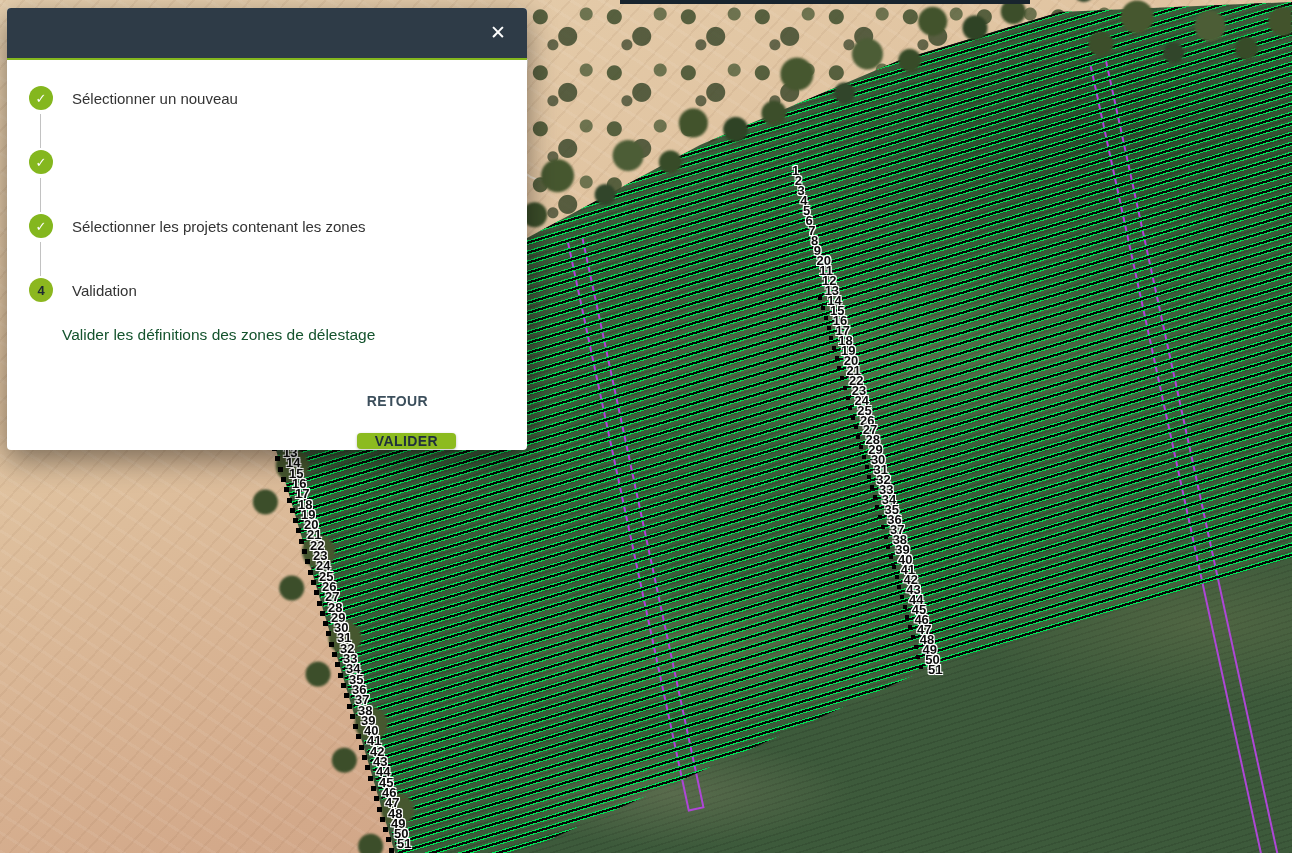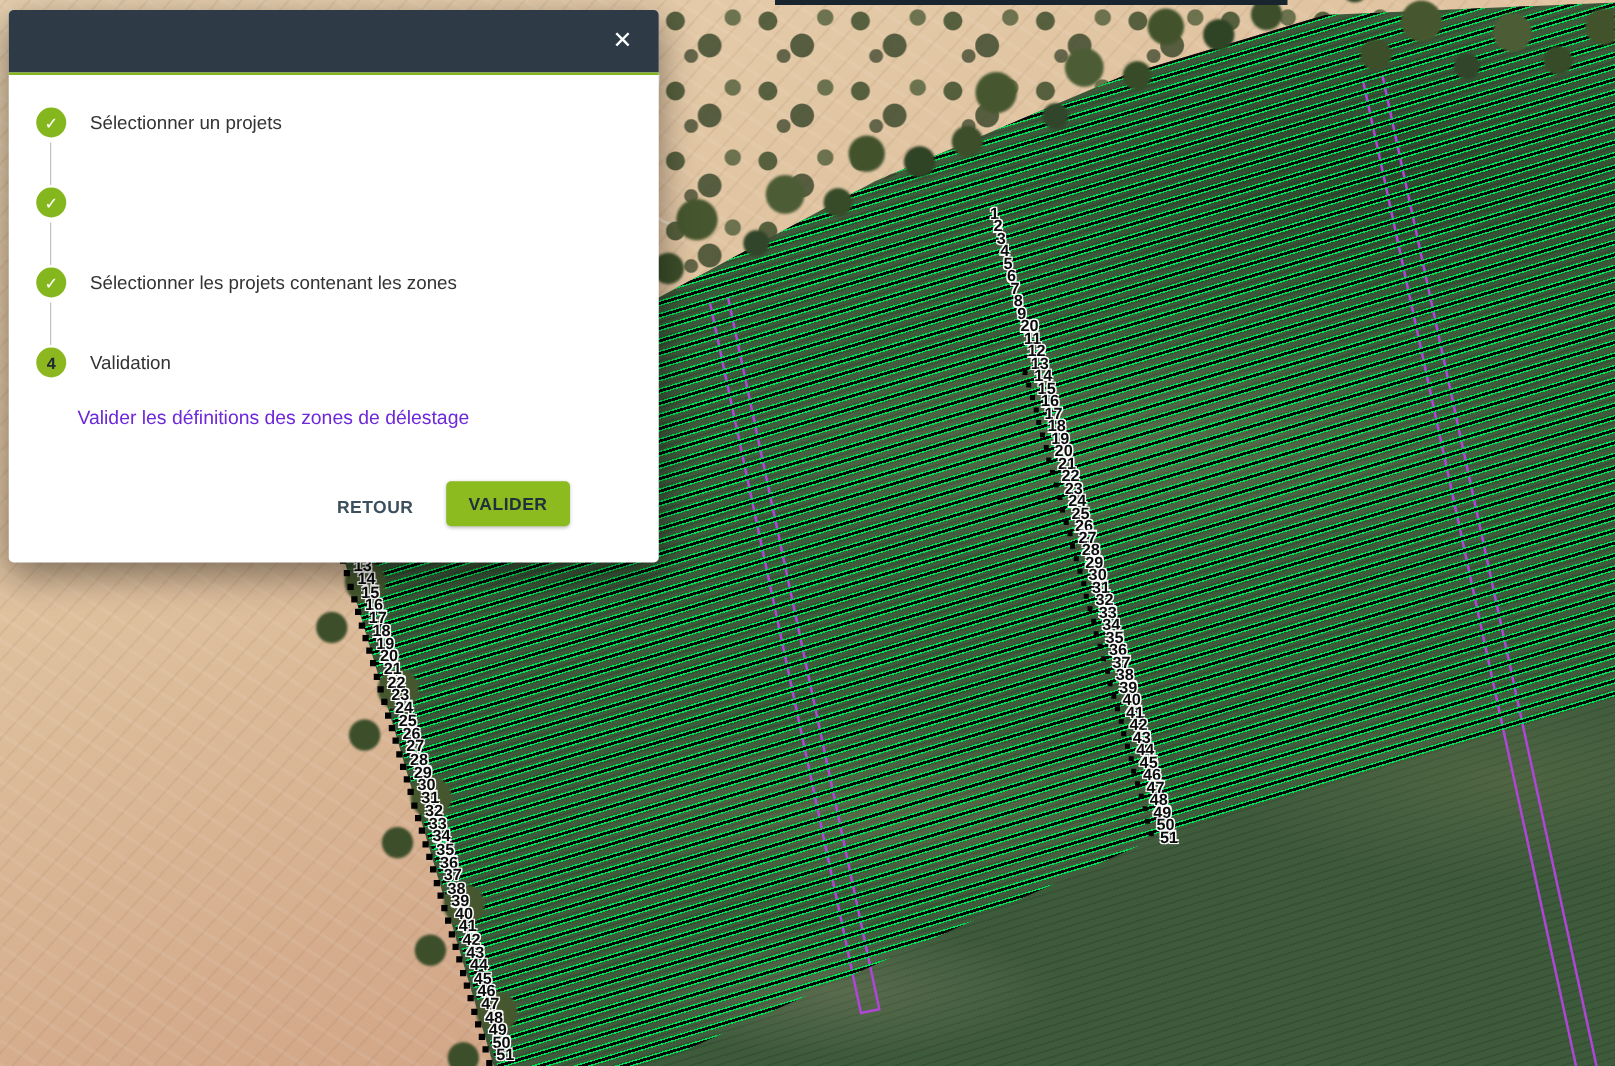--- a/index.html
+++ b/index.html
@@ -72,22 +72,22 @@
     font-size:17.5px;font-weight:bold;letter-spacing:.2px;}
   .dialog-close{position:absolute;right:17px;top:13px;width:24px;height:24px;color:#fff;
     font-size:19px;line-height:24px;text-align:center;cursor:pointer;}
   .accent-line{position:absolute;left:0;top:50px;right:0;height:2px;background:#84b71e;}
   .step-row{position:absolute;left:22px;display:flex;align-items:center;gap:19px;}
   .step-circle{width:24px;height:24px;border-radius:50%;background:#84b71e;color:#fff;
     display:flex;align-items:center;justify-content:center;font-size:13px;flex:0 0 24px;}
   .step-circle.number{background:#8cb71f;color:#1d2833;font-weight:bold;font-size:13px;}
   .step-label{font-size:15px;color:#333;}
   .connector{position:absolute;left:33px;width:1px;height:34px;background:#c2c2c2;}
-  .step-desc{position:absolute;left:55px;top:318px;width:430px;font-size:15.5px;color:#6d28d9;}
-  .btn-row{position:absolute;top:377px;right:71px;height:36px;display:flex;align-items:flex-end;gap:16px;}
+  .step-desc{position:absolute;left:55px;top:318px;width:430px;font-size:15.5px;color:#14532d;}
+  .btn-row{position:absolute;top:377px;right:71px;height:36px;display:flex;align-items:flex-start;gap:16px;flex-direction:column;}
   .text-btn{background:none;border:none;color:#3c4f5c;font-family:inherit;font-size:14px;
     font-weight:bold;letter-spacing:.4px;cursor:pointer;padding:8px 10px;}
   .filled-btn{background:#8cbb1f;border:none;border-radius:4px;color:#20303c;font-family:inherit;
     font-size:14px;font-weight:bold;letter-spacing:.4px;cursor:pointer;height:36px;padding:0 18px;
     box-shadow:0 1px 3px rgba(0,0,0,.25);}
 </style>
 </head>
 <body>
 
 <div class="stage">
@@ -277,21 +277,21 @@
   </div>
 
   <div class="dialog">
     <div class="dialog-header">
       <span class="dialog-close">✕</span>
     </div>
     <div class="accent-line"></div>
 
     <div class="step-row" style="top:78px">
       <span class="step-circle">✓</span>
-      <span class="step-label">Sélectionner un projets</span>
+      <span class="step-label">Sélectionner un nouveau</span>
     </div>
     <div class="connector" style="top:106px"></div>
 
     <div class="step-row" style="top:142px">
       <span class="step-circle">✓</span>
     </div>
     <div class="connector" style="top:170px"></div>
 
     <div class="step-row" style="top:206px">
       <span class="step-circle">✓</span>

